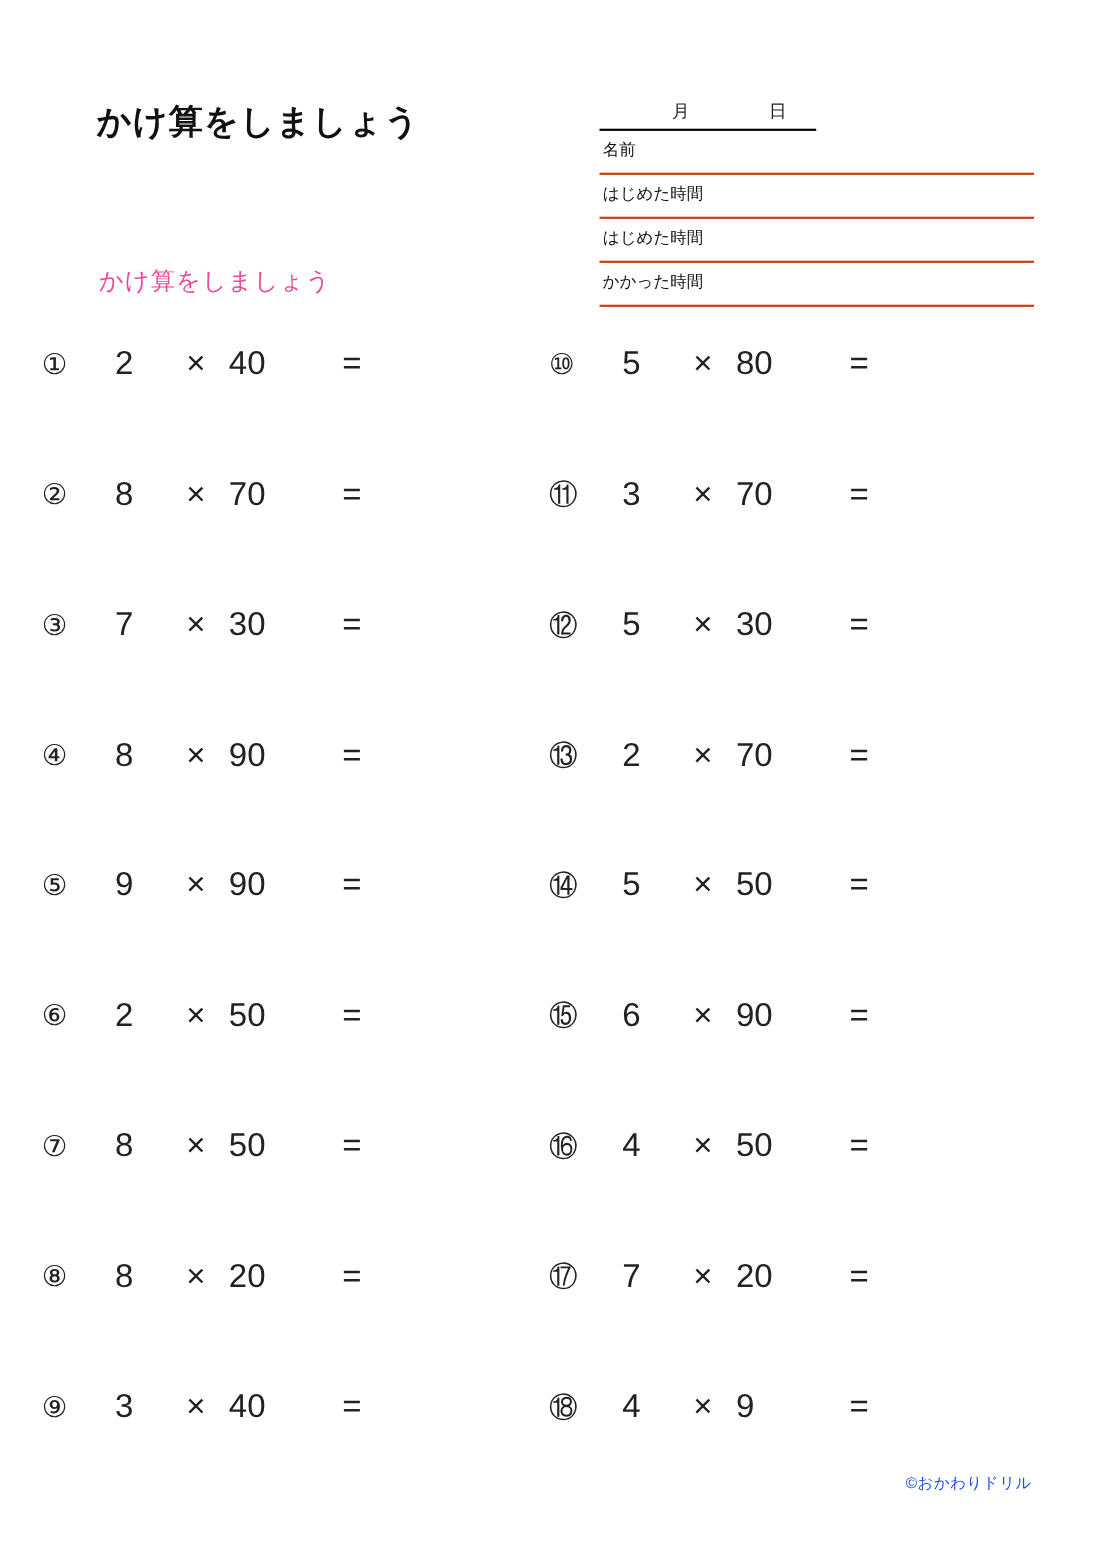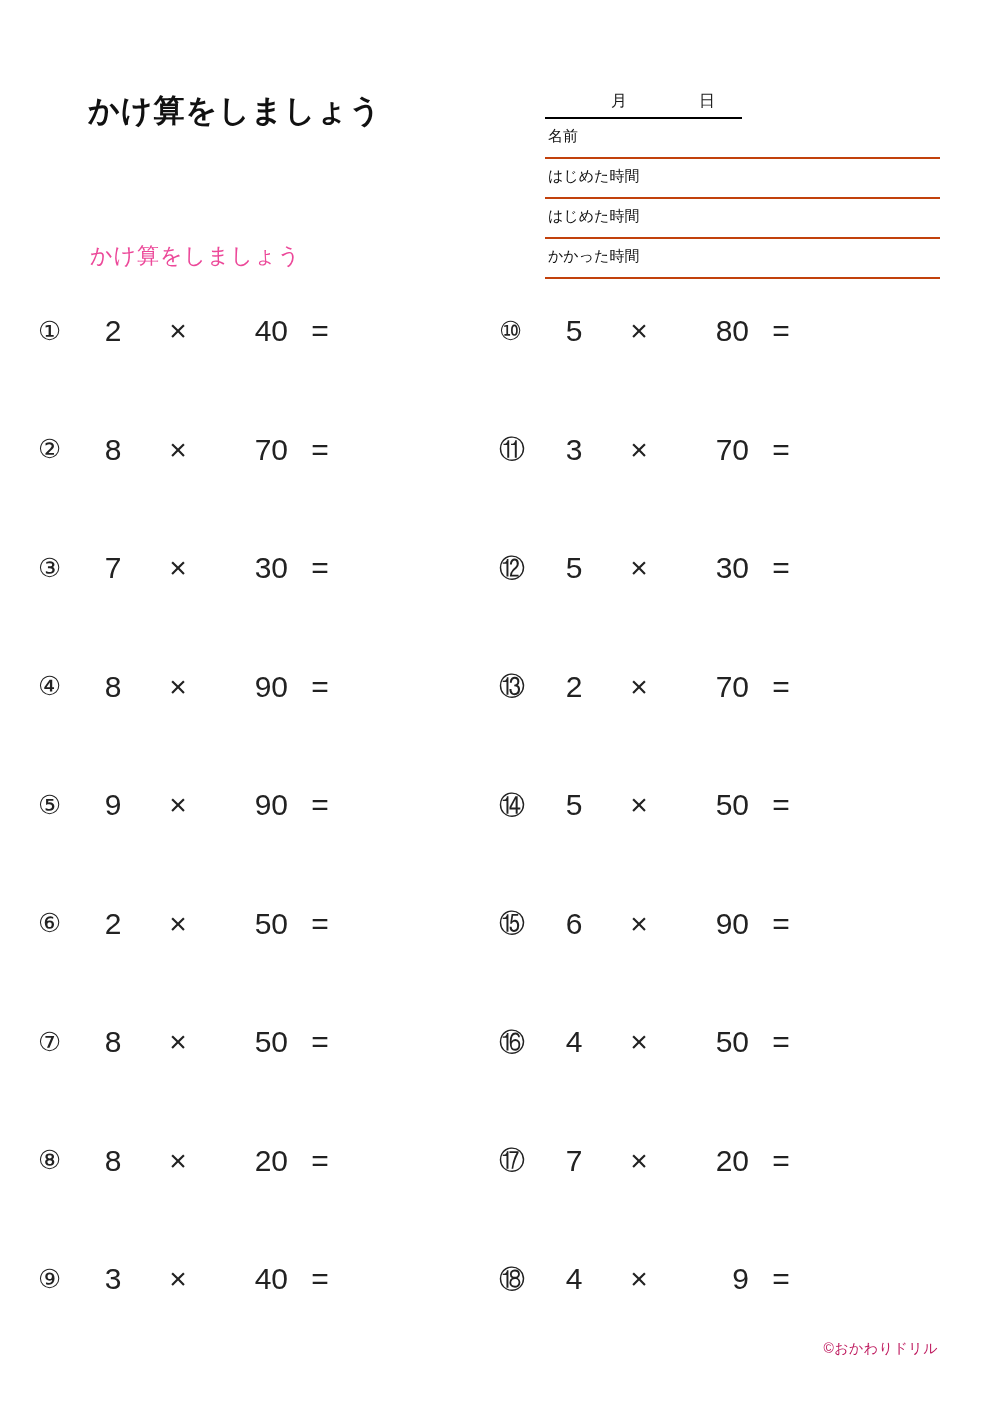--- a/index.html
+++ b/index.html
@@ -91,39 +91,39 @@
     font-size: 30px;
     color: #222222;
   }
   .badge-cell {
     width: 40px;
     font-size: 26px;
     color: #222222;
   }
   .op1   { width: 70px; text-align: center; }
   .times { width: 60px; text-align: center; }
-  .op2   { width: 80px; text-align: right; }
+  .op2   { width: 80px; text-align: left; }
   .eq    { width: 64px; text-align: center; }
   .answer-space { width: 120px; }
 
   
   .footer-note {
     position: absolute;
     left: 90px;
     top: 1340px;
     font-size: 14px;
     color: #a6a6a6;
     letter-spacing: 0.5px;
   }
   .footer-copyright {
     position: absolute;
     right: 62px;
     top: 1340px;
     font-size: 14px;
-    color: #be185d;
+    color: #1d4ed8;
     letter-spacing: 0.5px;
   }
 </style>
 </head>
 <body>
 
 <div class="page">
 
   <h1 class="title">かけ算をしましょう</h1>
 

